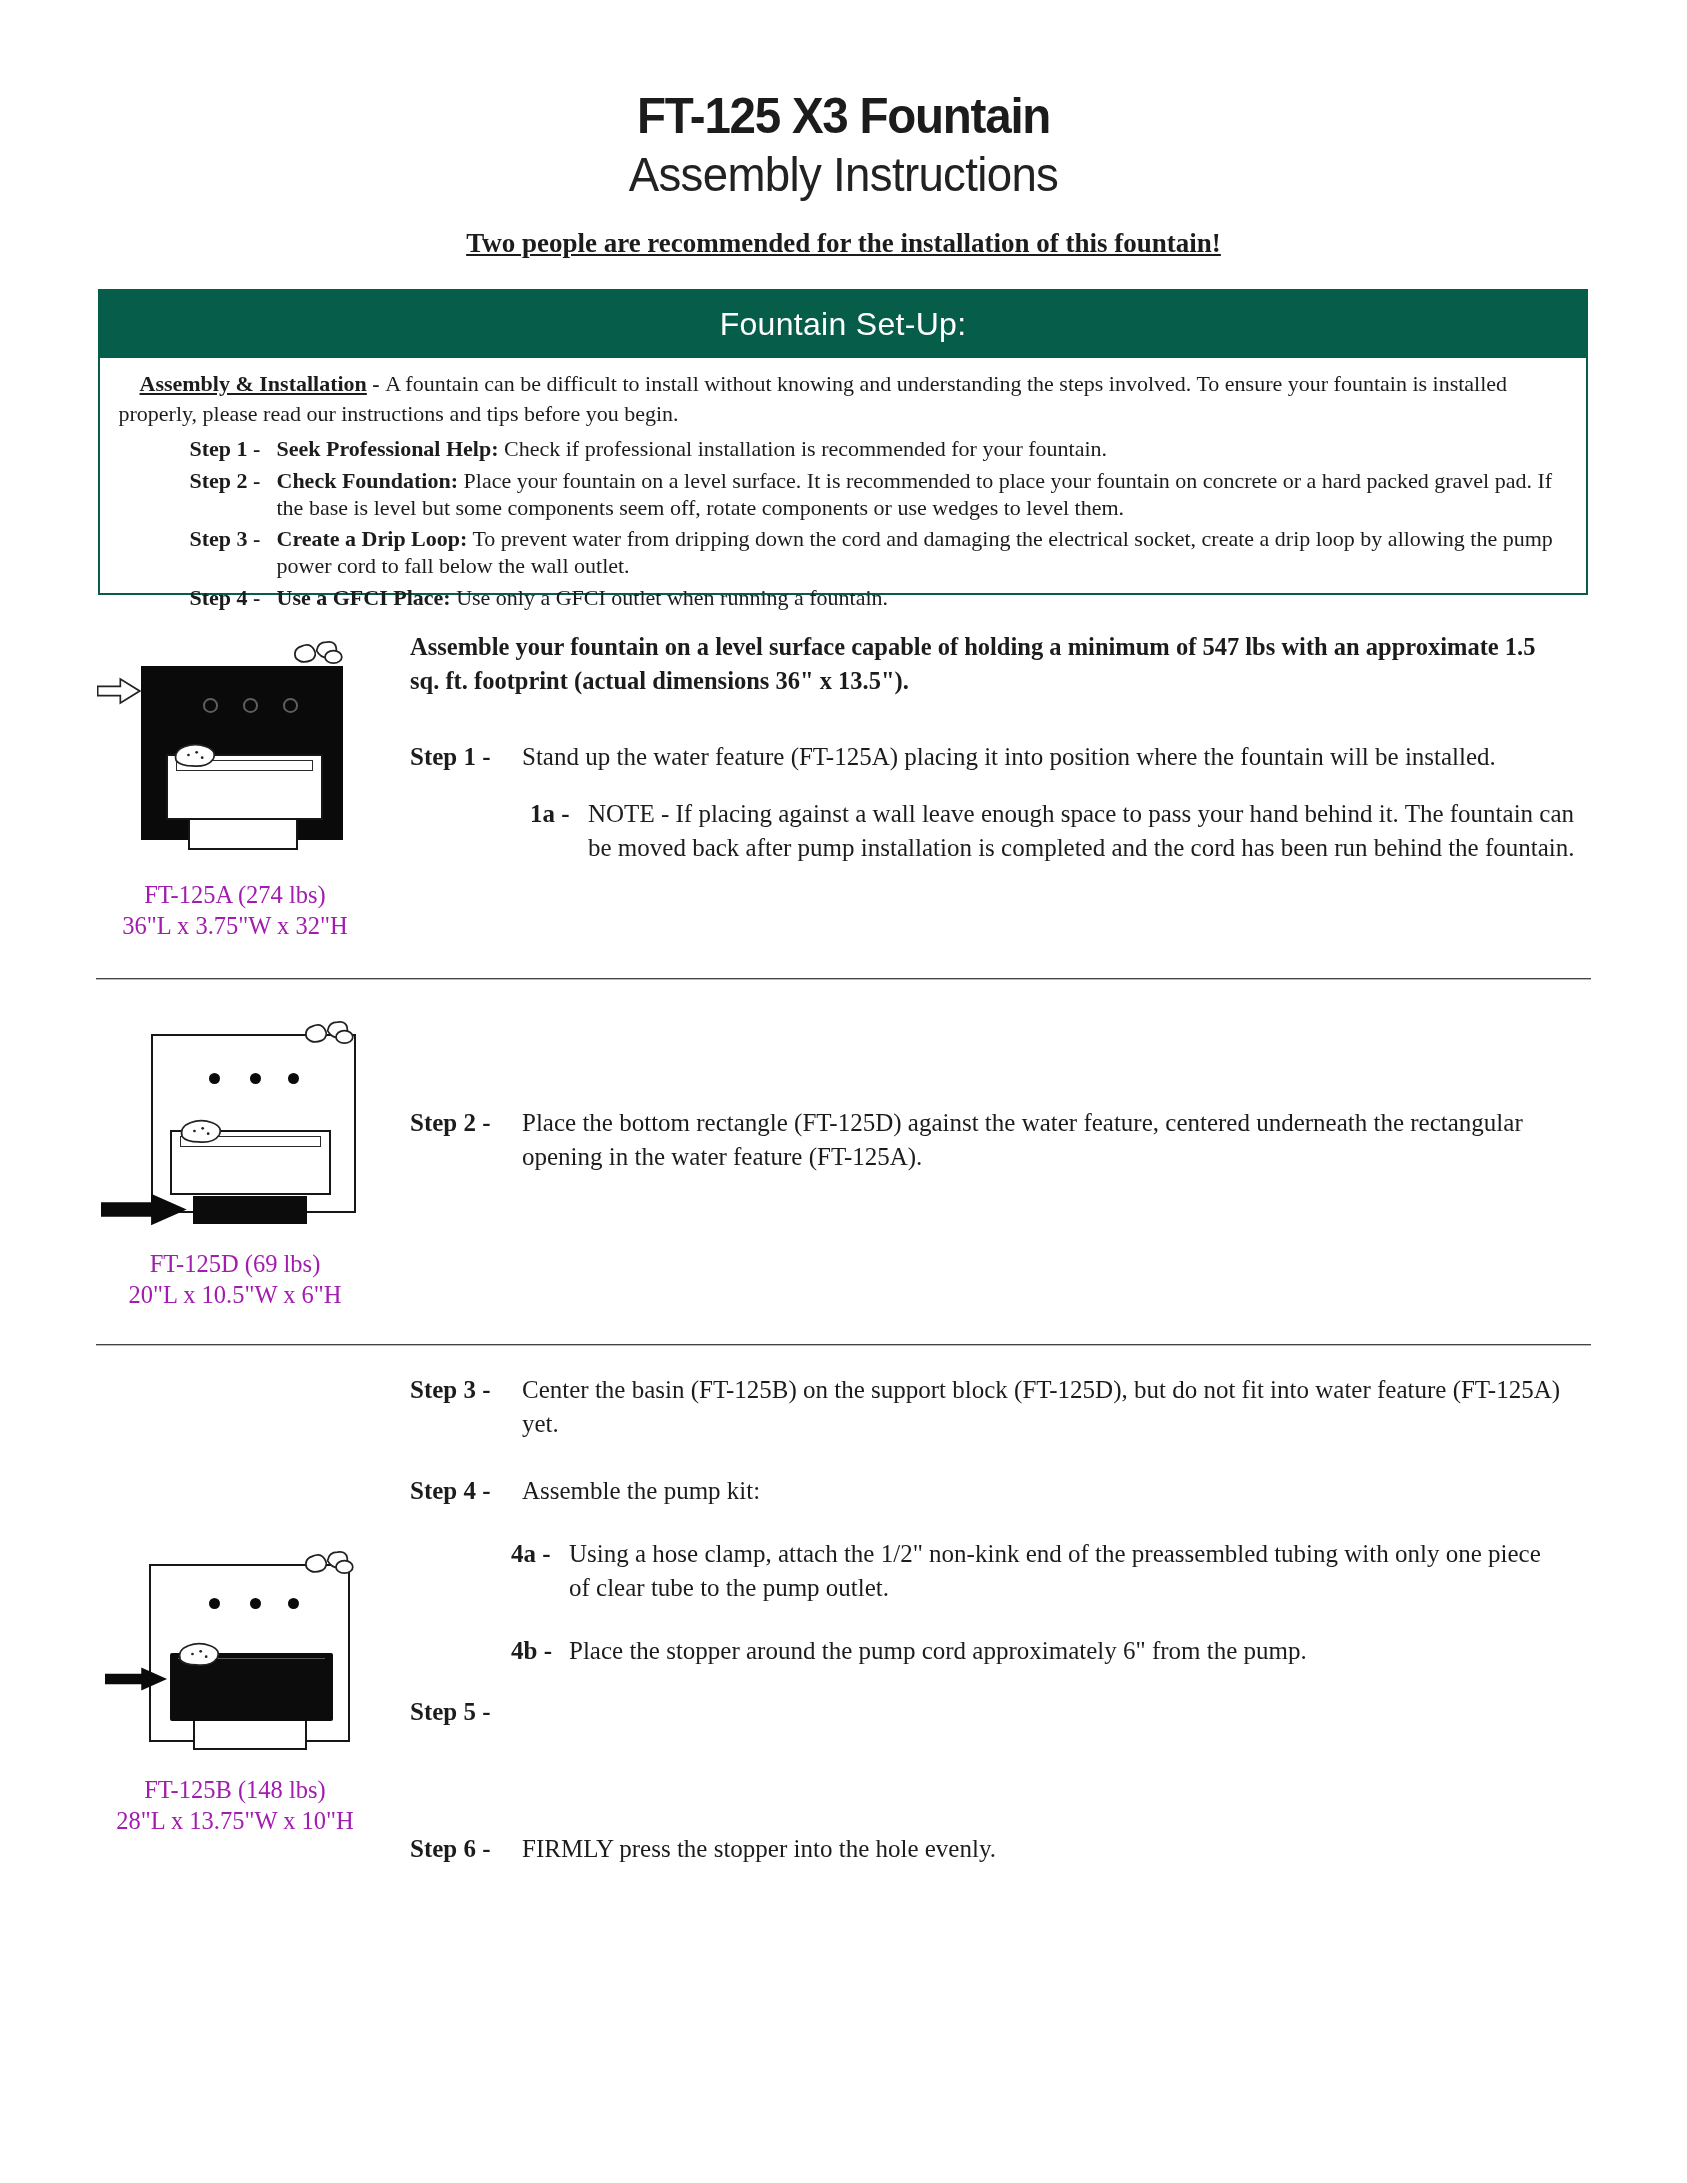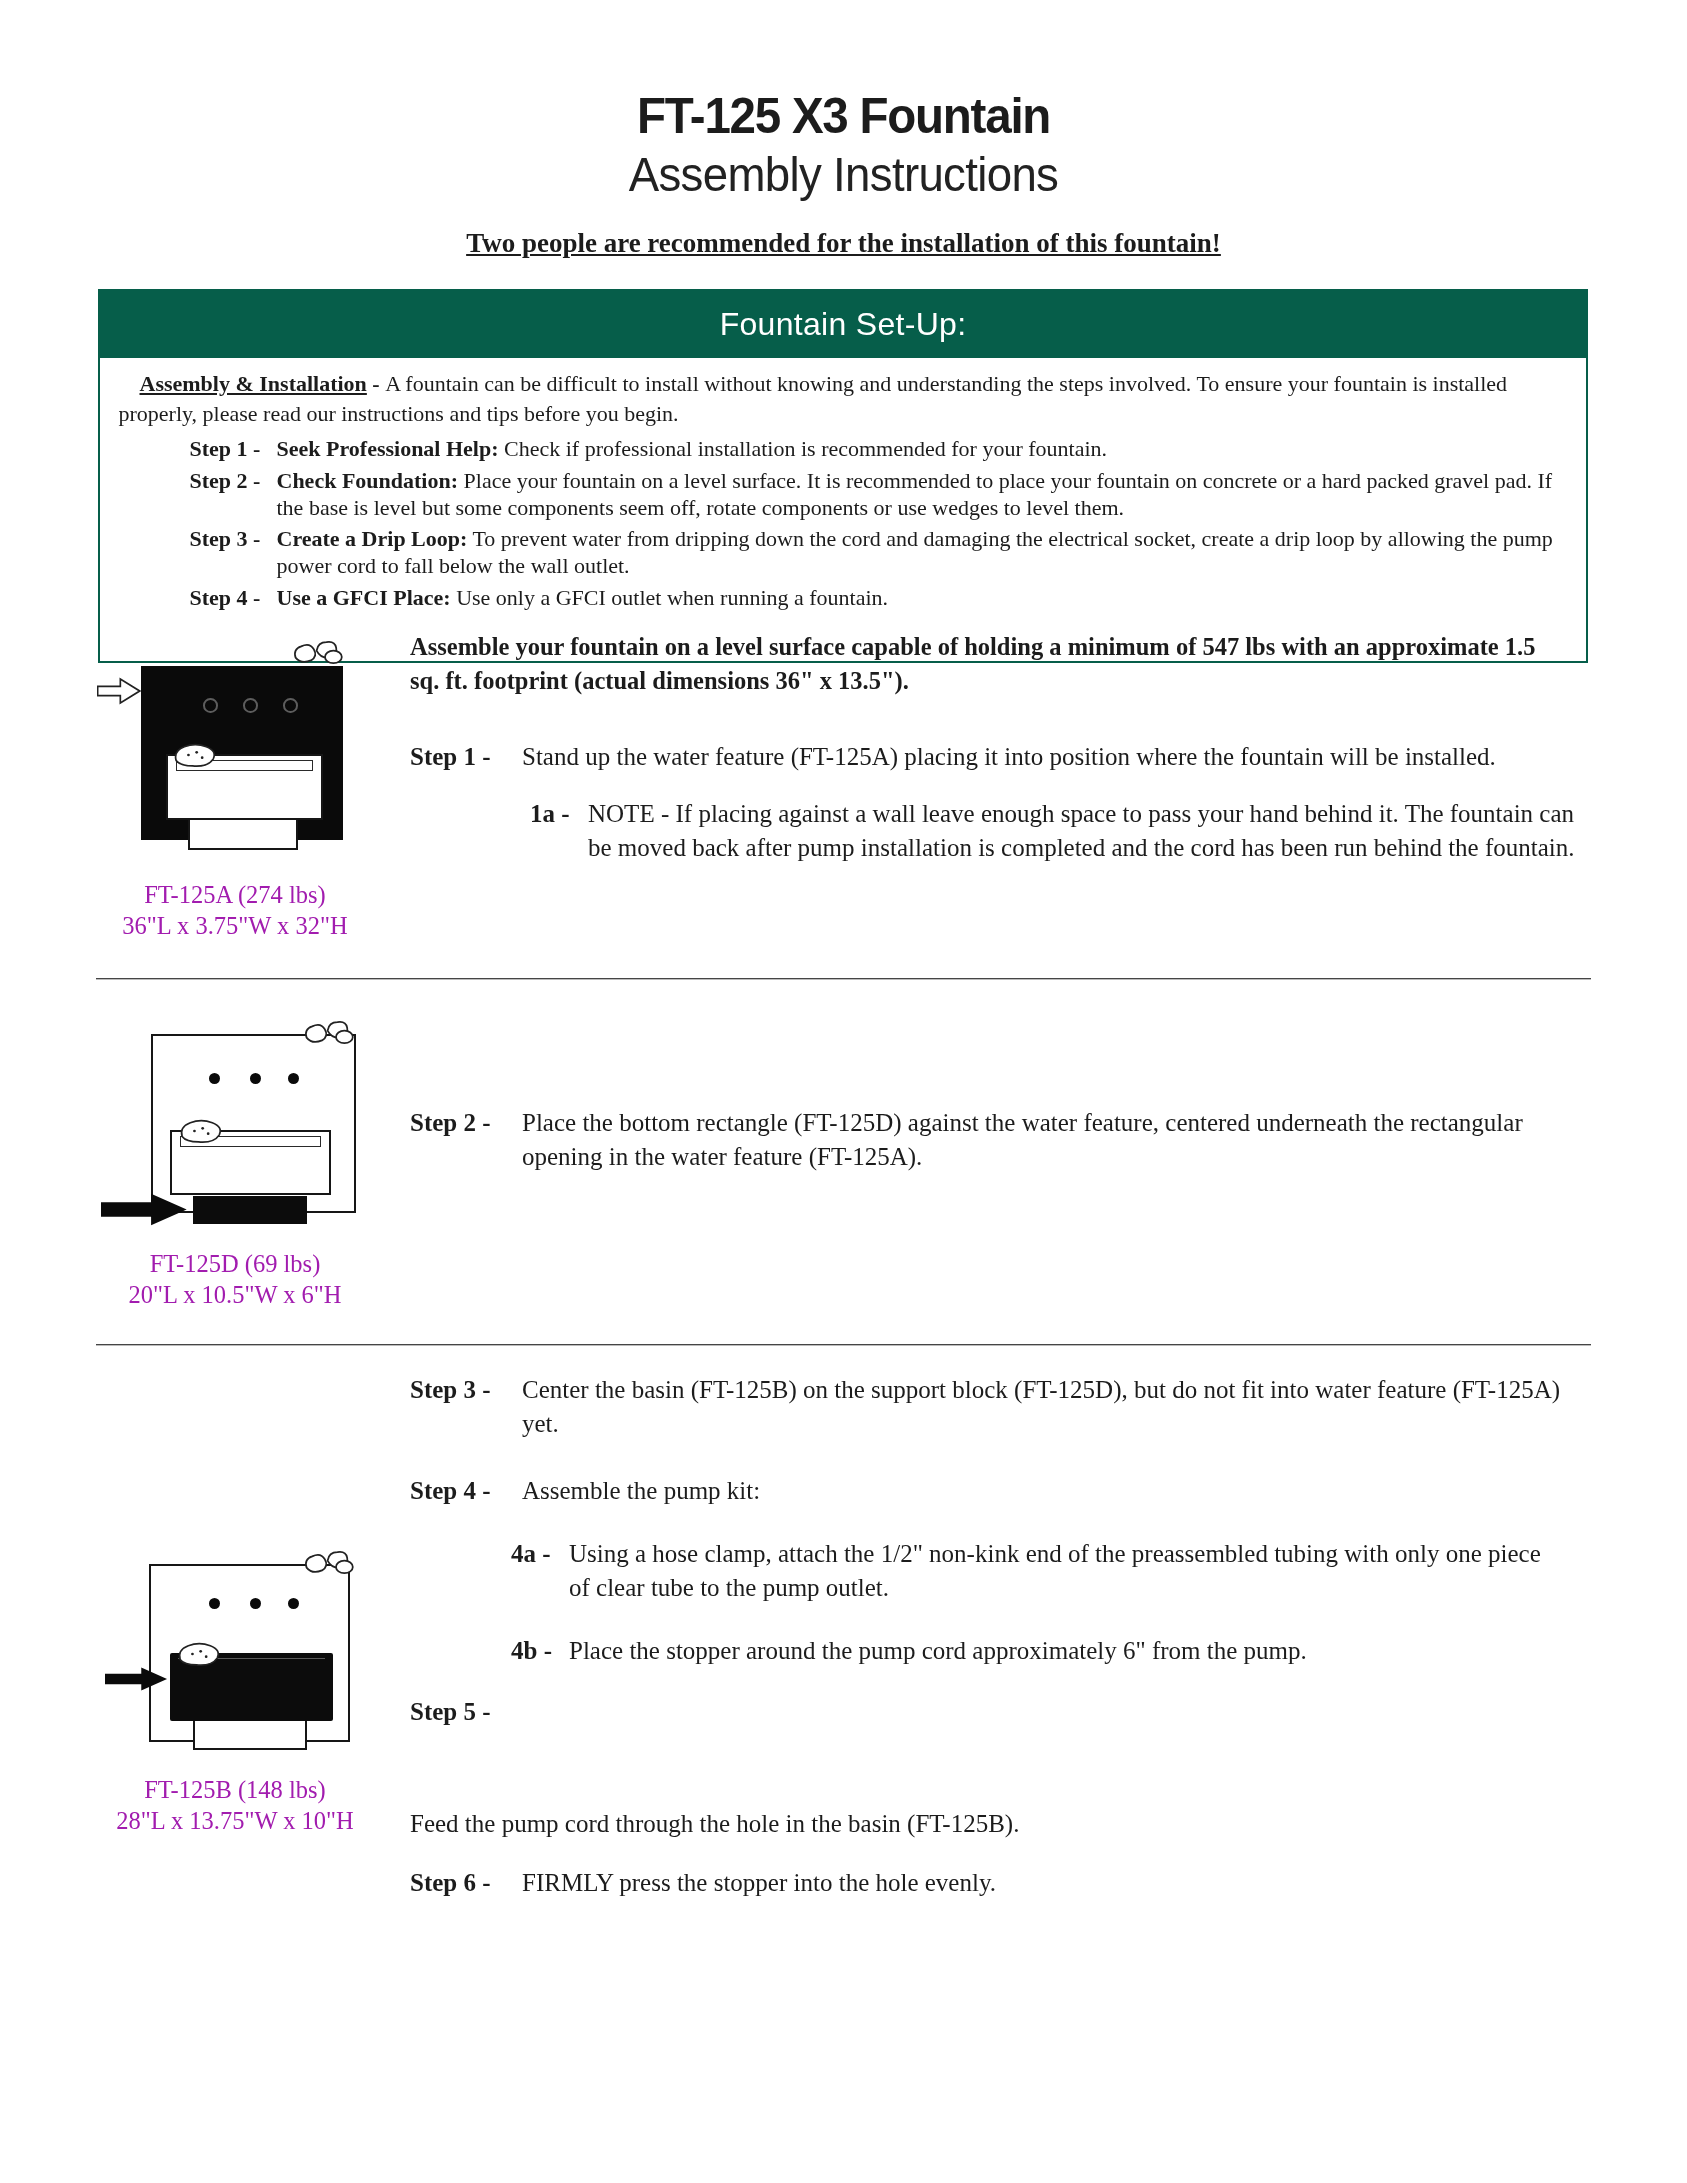--- a/index.html
+++ b/index.html
@@ -28,21 +28,21 @@
     transform:scaleX(0.95);
     color:#222;
   }
   .notice {
     position:absolute; top:228px; left:0; width:100%;
     text-align:center;
     font-size:27px; font-weight:bold; text-decoration:underline;
   }
   
   .setup-box {
-    position:absolute; left:98px; top:289px; width:1490px; height:374px;
+    position:absolute; left:98px; top:289px; width:1490px; height:306px;
     border:2px solid #065e4a; background:#fff;
   }
   .setup-header {
     width:100%; height:67px; background:#065e4a;
     color:#ffffff; text-align:center;
     font-family:"Liberation Sans","DejaVu Sans",sans-serif;
     font-size:32px; line-height:66px; font-weight:normal;
     letter-spacing:0.3px;
   }
   .setup-body { padding:10.6px 20px 0 18.5px; }
@@ -277,21 +277,20 @@
     <div class="istep substep" style="margin-top:29px;">
       <div class="i-label">4a -</div>
       <div class="i-text">Using a hose clamp, attach the 1/2" non-kink end of the preassembled tubing with only one piece of clear tube to the pump outlet.</div>
     </div>
     <div class="istep substep" style="margin-top:29px;">
       <div class="i-label">4b -</div>
       <div class="i-text">Place the stopper around the pump cord approximately 6" from the pump.</div>
     </div>
     <div class="istep" style="margin-top:26.5px;flex-direction:column;">
       <div class="i-label">Step 5 -</div>
-      <div class="i-text">Feed the pump cord through the hole in the basin (FT-125B).</div>
     </div>
     <div class="istep" style="margin-top:25px;">
       <div class="i-label">Step 6 -</div>
       <div class="i-text">FIRMLY press the stopper into the hole evenly.</div>
     </div>
   </div>
 
 </div>
 
 

